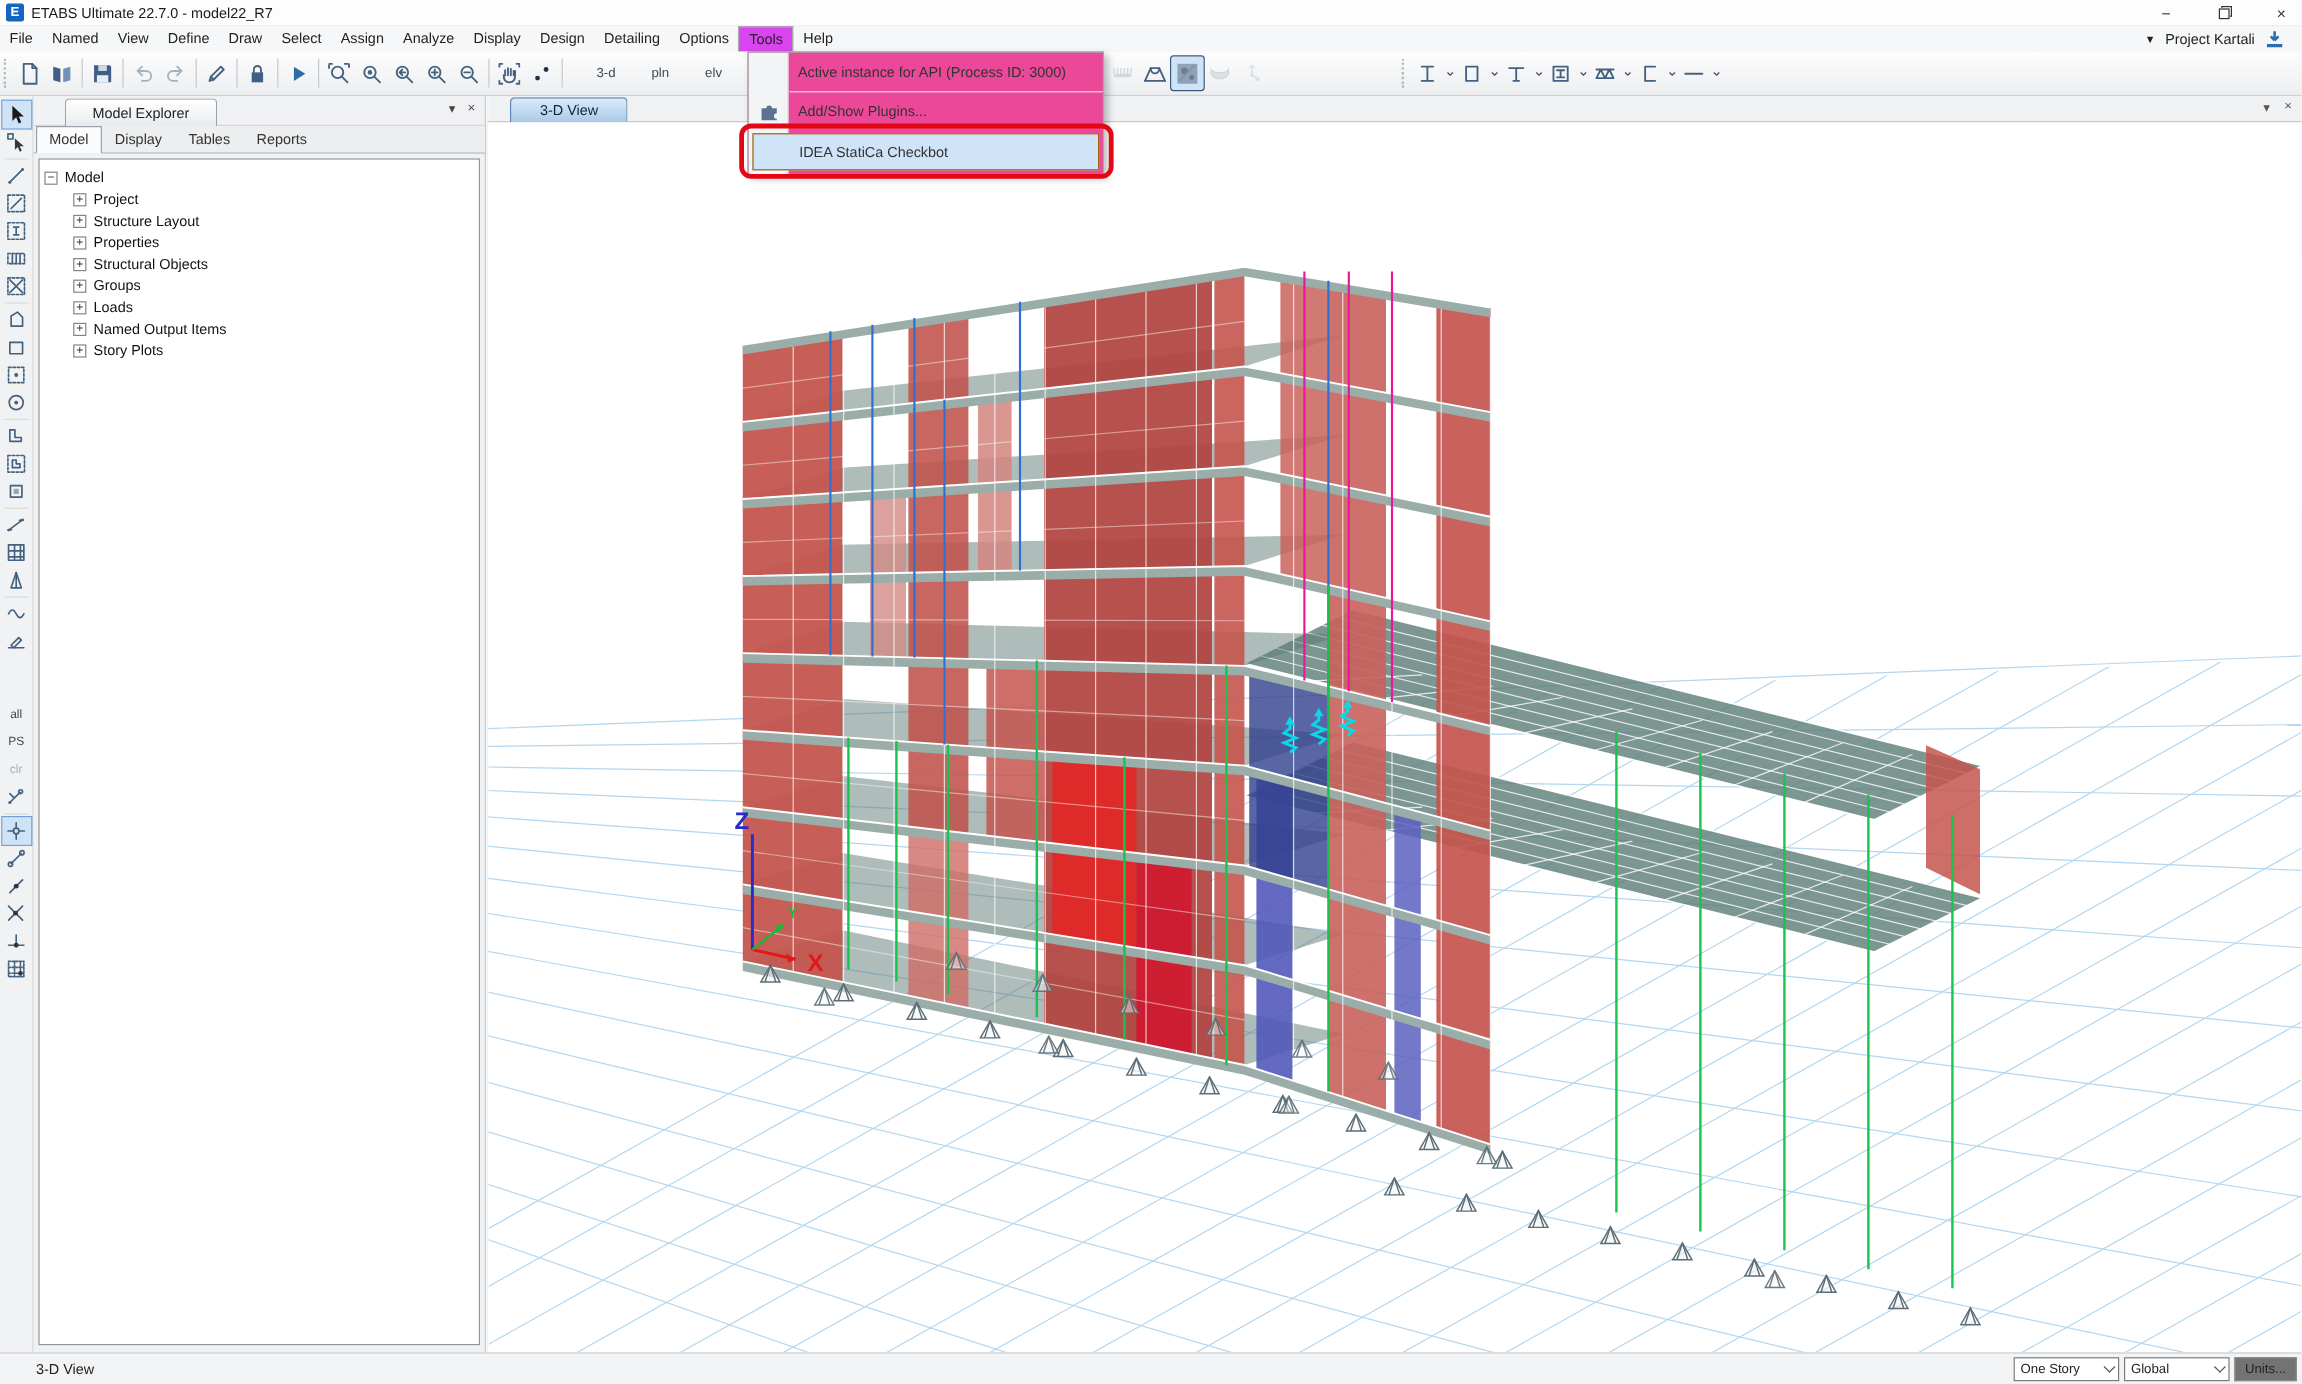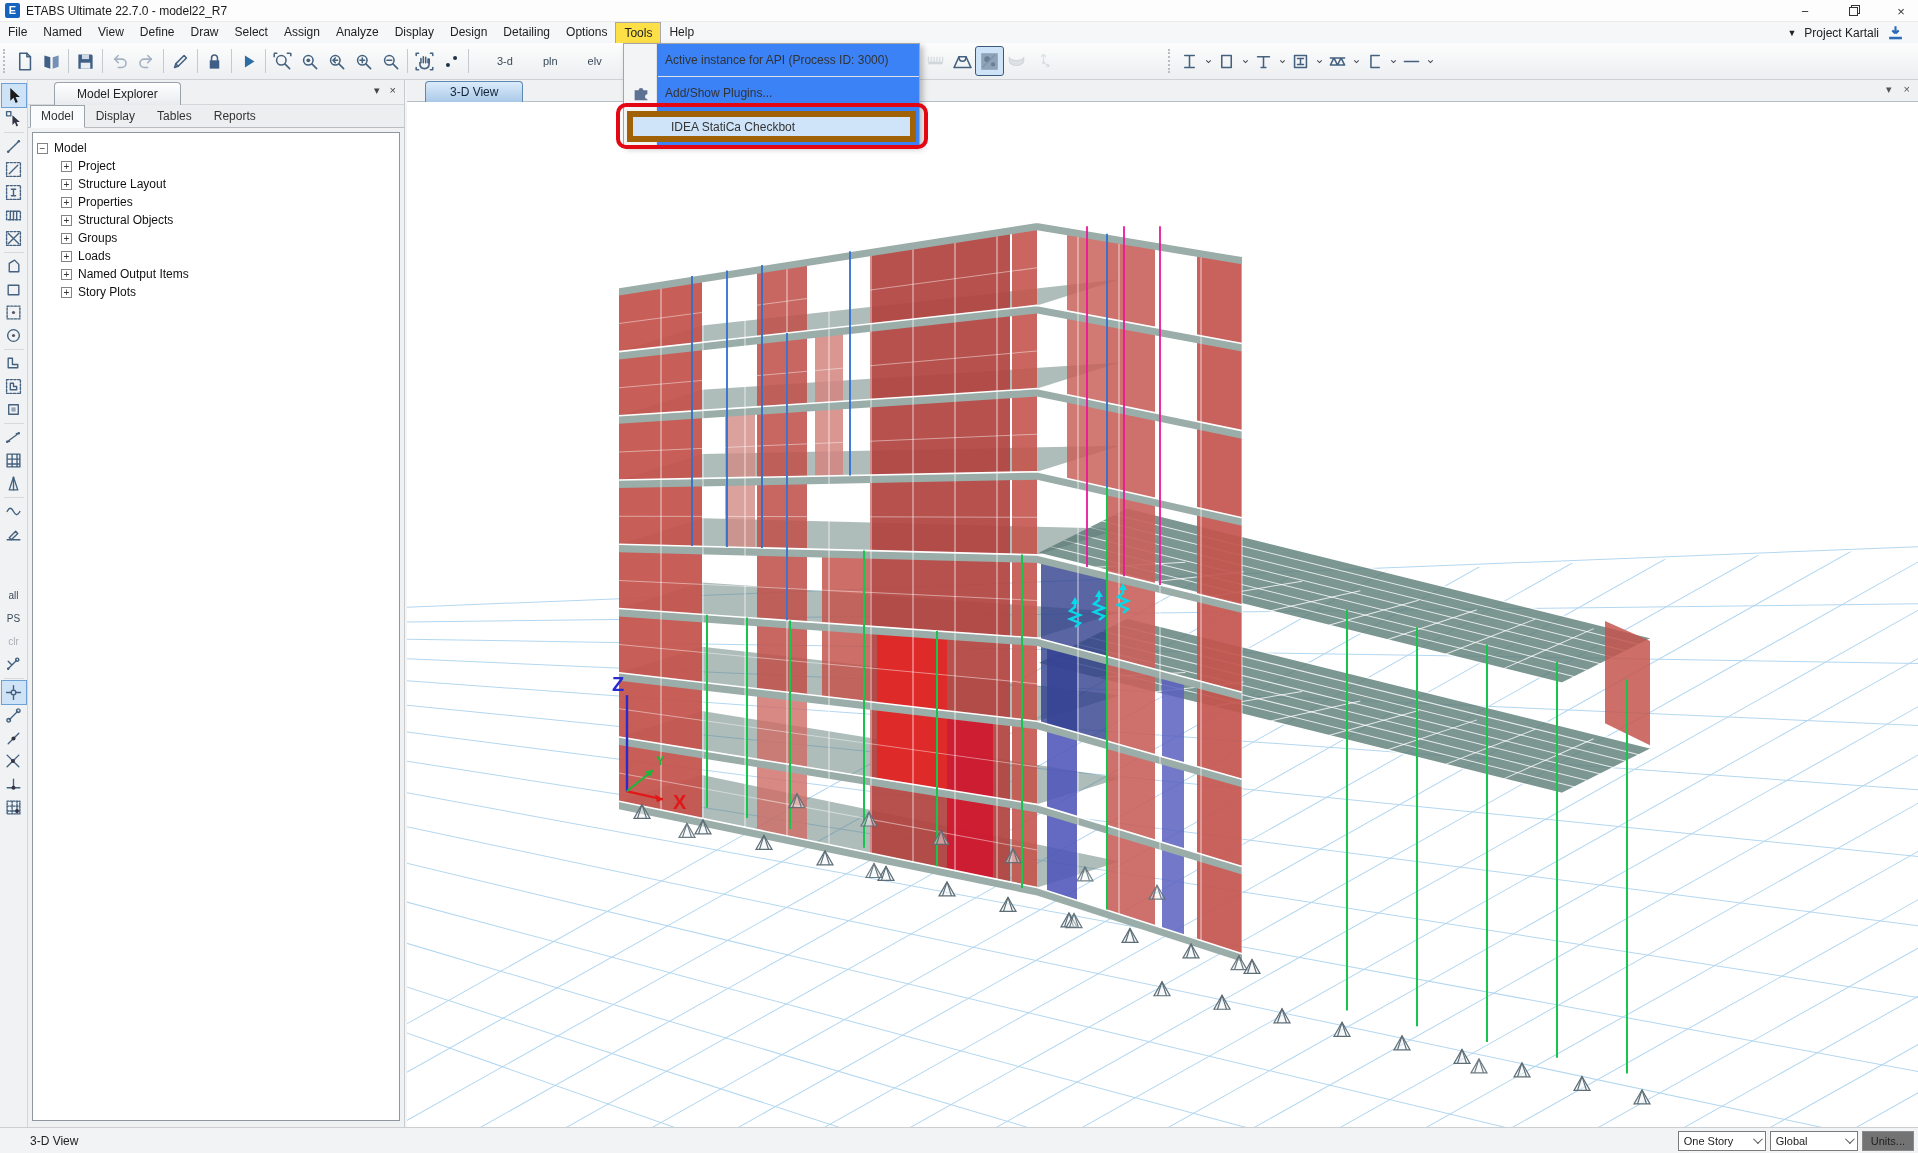--- a/index.html
+++ b/index.html
@@ -10,21 +10,21 @@
   .titlebar { position:absolute; left:0; top:0; width:100%; height:22px; background:#fdfdfd; display:flex; align-items:center; border-bottom:1px solid #ececec;}
   .applogo { width:15px; height:15px; margin:0 6px 0 5px; background:#1565c0; color:#fff; font-weight:bold; font-size:11px; text-align:center; line-height:15px; border-radius:2px; }
   .apptitle { font-size:12px; color:#1a1a1a; }
   .wincontrols { position:absolute; right:8px; top:0; height:22px; display:flex; align-items:center; gap:30px; }
   .winbtn { font-size:13px; color:#333; width:18px; text-align:center; cursor:default; }
   .winbtn.restore span { display:inline-block; width:9px; height:9px; border:1px solid #333; box-shadow:2px -2px 0 -1px #fdfdfd, 2px -2px 0 0 #333; }
 
   
   .menubar { position:absolute; left:0; top:22px; width:100%; height:21px; background:#f6f7f8; display:flex; align-items:stretch; font-size:12px; color:#222; }
   .menu-item { padding:3px 8px; cursor:default; }
-  .menu-item.active { background:#fde047; border:1px solid #a8a8a8; border-bottom:none; }
+  .menu-item.active { background:#d946ef; border:1px solid #a8a8a8; border-bottom:none; }
   .menubar-right { position:absolute; right:14px; top:0; height:21px; display:flex; align-items:center; gap:8px; font-size:12px; color:#222; }
   .user-caret { font-size:9px; color:#222; }
 
   
   .toolbar { position:absolute; left:0; top:43px; width:100%; height:37px; background:linear-gradient(#fdfdfd,#eceef0); border-bottom:1px solid #cfd1d4; }
   .tb-group { position:absolute; top:0; height:36px; display:flex; align-items:center; }
   .tb-handle { width:5px; height:24px; margin:0 3px; border-left:2px dotted #b7bcc2; }
   .tbtn { width:27px; height:28px; display:flex; align-items:center; justify-content:center; border-radius:2px; }
   .tbtn svg { width:19px; height:19px; }
   .tbtn.disabled { opacity:.45; }
@@ -63,26 +63,26 @@
 
   
   .viewport { position:absolute; left:407px; top:0; right:0; height:100%; background:#ffffff; }
   .vp-tabstrip { position:relative; height:22px; background:#eff1f3; border-bottom:1px solid #b7bfc7; }
   .vp-tab { position:absolute; left:18px; top:1px; height:21px; padding:0 24px; background:linear-gradient(#dcebfa,#a9c9e8); border:1px solid #5d87b4; border-bottom:none; border-radius:4px 4px 0 0; font-size:12px; color:#12233a; display:flex; align-items:center; }
   .vp-tabicons { position:absolute; right:8px; top:3px; display:flex; gap:12px; color:#555; font-size:11px; }
   .vp-canvas { position:absolute; left:0; right:0; top:22px; bottom:0; background:#fff; }
   .vp-canvas svg.scene { width:100%; height:100%; display:block; }
 
   
-  .toolsmenu { position:absolute; left:623px; top:43px; width:297px; background:#3b82f6; border:1px solid #a5a5a5; box-shadow:3px 3px 6px rgba(0,0,0,.25); z-index:50; font-size:12px; color:#333; }
+  .toolsmenu { position:absolute; left:623px; top:43px; width:297px; background:#ec4899; border:1px solid #a5a5a5; box-shadow:3px 3px 6px rgba(0,0,0,.25); z-index:50; font-size:12px; color:#333; }
   .toolsmenu .gutter { position:absolute; left:0; top:0; bottom:0; width:33px; background:#f2f4f6; border-right:1px solid #e3e3e3; }
   .tm-item { position:relative; height:32px; display:flex; align-items:center; padding-left:41px; }
   .tm-item .tm-icon { position:absolute; left:7px; top:50%; transform:translateY(-50%); width:20px; height:20px; }
   .tm-sep { margin-left:34px; border-top:1px solid #e0e0e0; }
-  .tm-item.highlight { background:#cfe4f8; border:6px solid #a16207; margin:2px 3px 3px 3px; height:31px; padding-left:38px; }
+  .tm-item.highlight { background:#cfe4f8; border:1px solid #a16207; margin:2px 3px 3px 3px; height:31px; padding-left:38px; }
   .red-annotation { position:absolute; left:616px; top:103px; width:312px; height:46px; border:4px solid #e30613; border-radius:10px; z-index:60; pointer-events:none; }
 
   
   .statusbar { position:absolute; left:0; bottom:0; width:100%; height:26px; background:#f2f3f4; border-top:1px solid #cdced0; display:flex; align-items:center; font-size:12px; color:#222; }
   .sb-left { padding-left:30px; }
   .sb-right { position:absolute; right:4px; display:flex; align-items:center; gap:4px; }
   .sb-select { width:88px; height:20px; background:#fff; border:1px solid #7a7a7a; display:flex; align-items:center; justify-content:space-between; padding:0 5px; font-size:11px; }
   .sb-select .chev { width:7px; height:7px; border-right:1.4px solid #555; border-bottom:1.4px solid #555; transform:rotate(45deg) translateY(-2px); }
   .sb-btn { height:20px; padding:0 8px; background:#737373; border:1px solid #8a8a8a; font-size:11px; display:flex; align-items:center; }
   svg .st { stroke:#44617f; fill:none; stroke-width:1.3; stroke-linecap:round; stroke-linejoin:round; }

